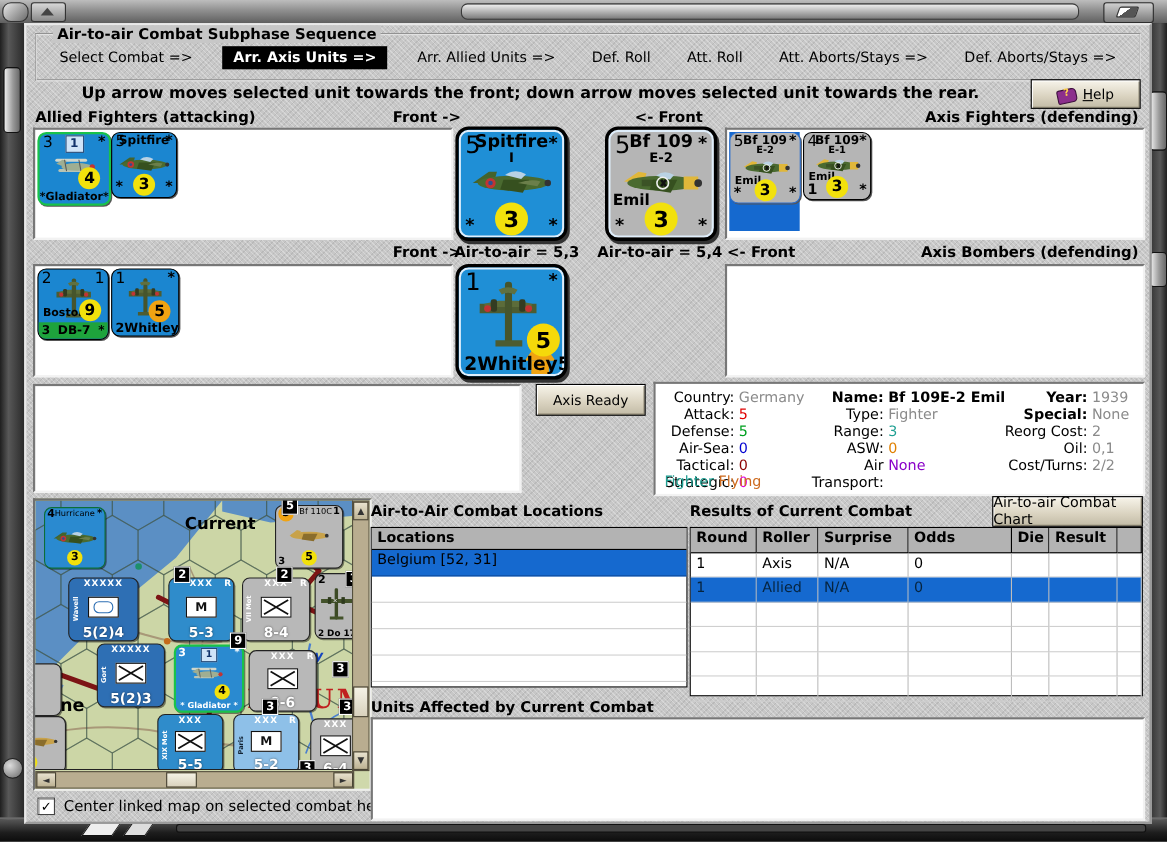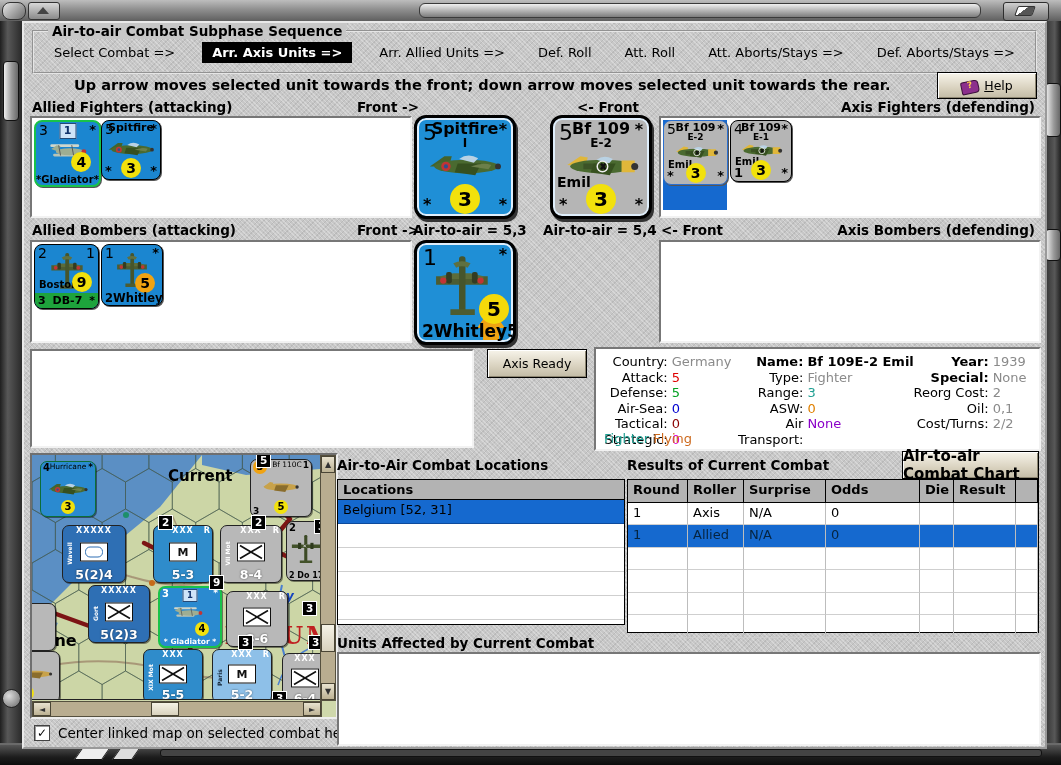--- a/index.html
+++ b/index.html
@@ -351,21 +351,20 @@
         <svg class="plane" width="48" height="25" viewBox="0 0 52 30">
             <use href="#plane-axis-side"></use>
           </svg>
         <span class="mid">Emil</span>
         <span class="bl">1</span>
         <span class="disc">3</span>
         <span class="br">*</span>
       </div>
     </div>
 
-    <div class="abs seclabel" style="left:8px;top:199px;">Allied Bombers (attacking)</div>
     <div class="abs seclabel" style="left:333px;top:199px;">Front -&gt;</div>
     <div class="abs seclabel" style="left:389px;top:199px;">Air-to-air = 5,3</div>
     <div class="abs seclabel" style="left:519px;top:199px;">Air-to-air = 5,4</div>
     <div class="abs seclabel" style="left:637px;top:199px;">&lt;- Front</div>
     <div class="abs seclabel" style="right:10px;top:199px;">Axis Bombers (defending)</div>
 
     <div class="abs white-box" style="left:6px;top:217px;width:378px;height:99px;">
       <div class="ctr blue" style="left:2px;top:2px;width:63px;height:63px;">
         <span class="tl">2</span>
         <span class="tr" style="font-size:14px;font-weight:normal;">1</span>
@@ -729,21 +728,21 @@
     <div class="abs ltable" style="left:313px;top:456px;width:286px;height:144px;">
       <div class="hdr">Locations</div>
       <div class="lrow sel" style="color:#000000;">Belgium [52, 31]</div>
       <div class="lrow"></div>
       <div class="lrow"></div>
       <div class="lrow"></div>
       <div class="lrow"></div>
     </div>
 
     <div class="abs seclabel" style="left:603px;top:434px;">Results of Current Combat</div>
-    <div class="abs btn" style="left:878px;top:428px;width:135px;height:26px;font-size:15px;font-weight:bold;">
+    <div class="abs btn" style="left:878px;top:428px;width:135px;height:26px;font-size:13px;">
       <span>Air-to-air Combat Chart</span>
     </div>
     <div class="abs rtable" style="left:603px;top:456px;width:410px;height:152px;">
       <div class="rcell h">Round</div>
       <div class="rcell h">Roller</div>
       <div class="rcell h">Surprise</div>
       <div class="rcell h">Odds</div>
       <div class="rcell h">Die</div>
       <div class="rcell h">Result</div>
       <div class="rcell h"></div>

